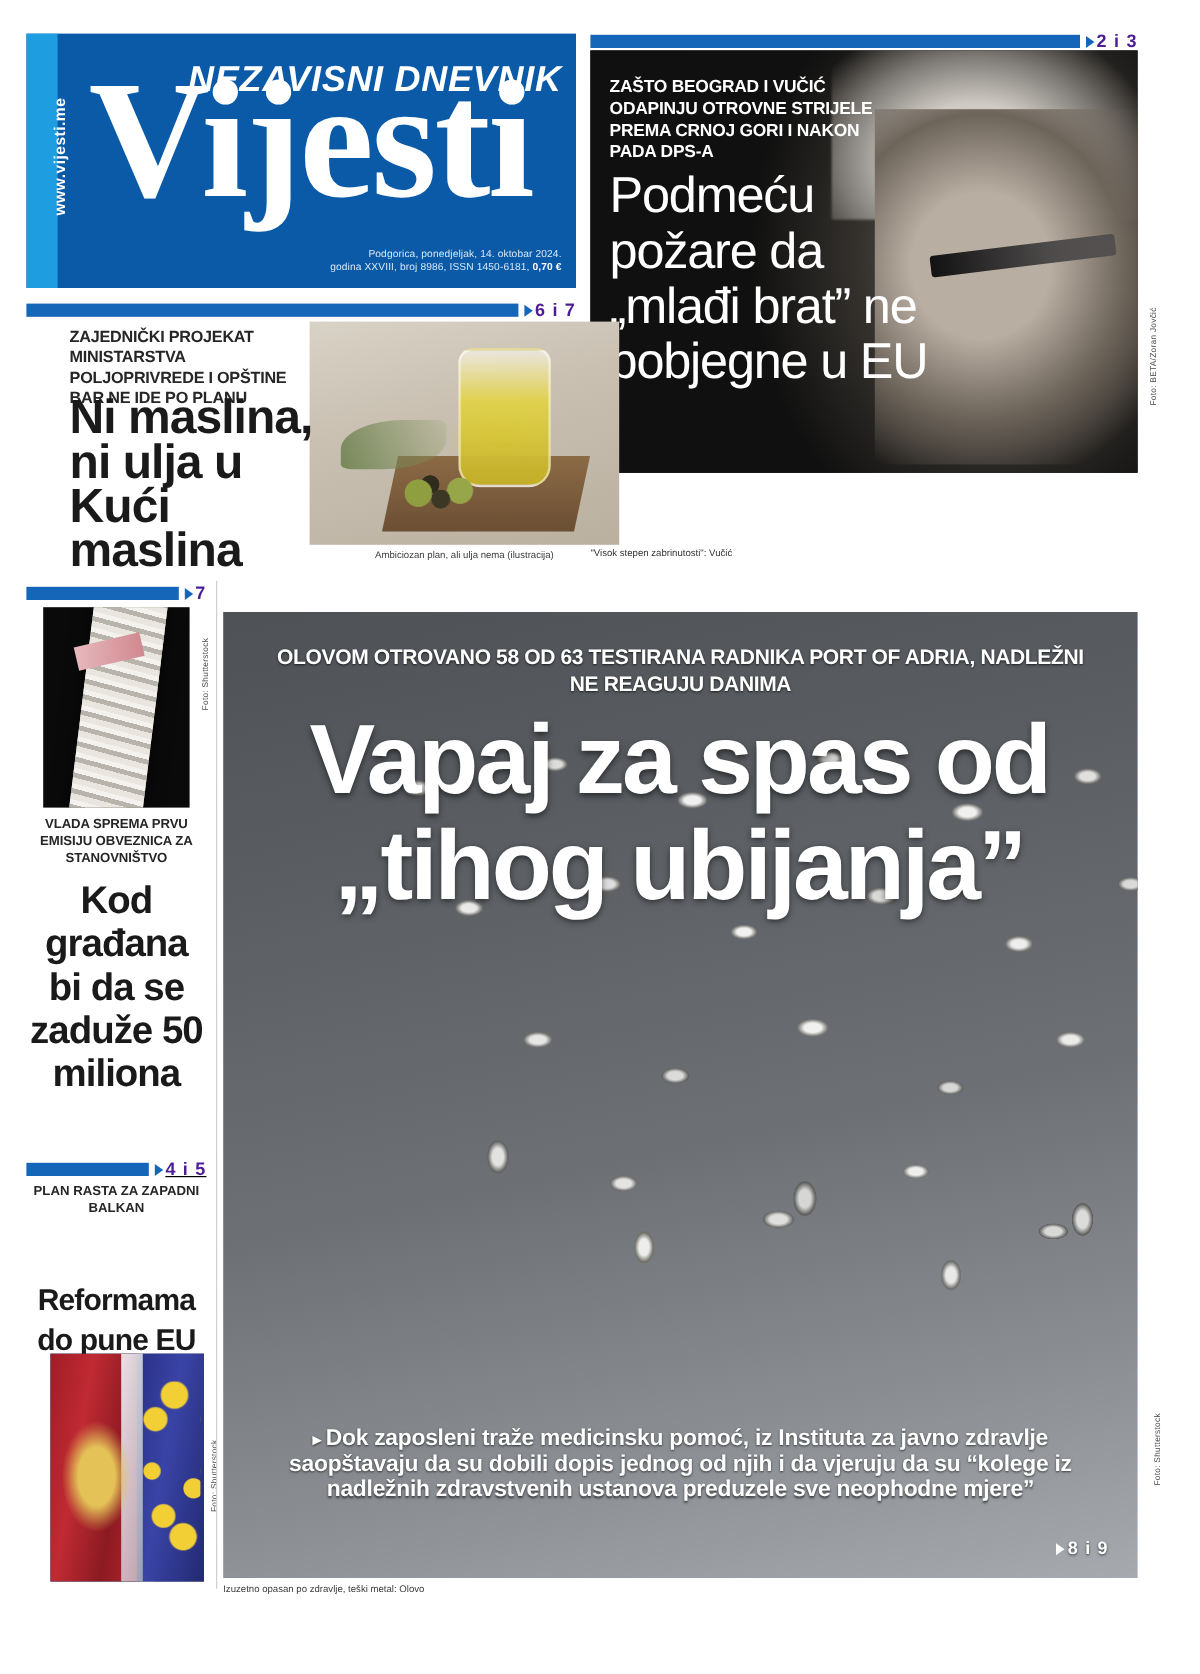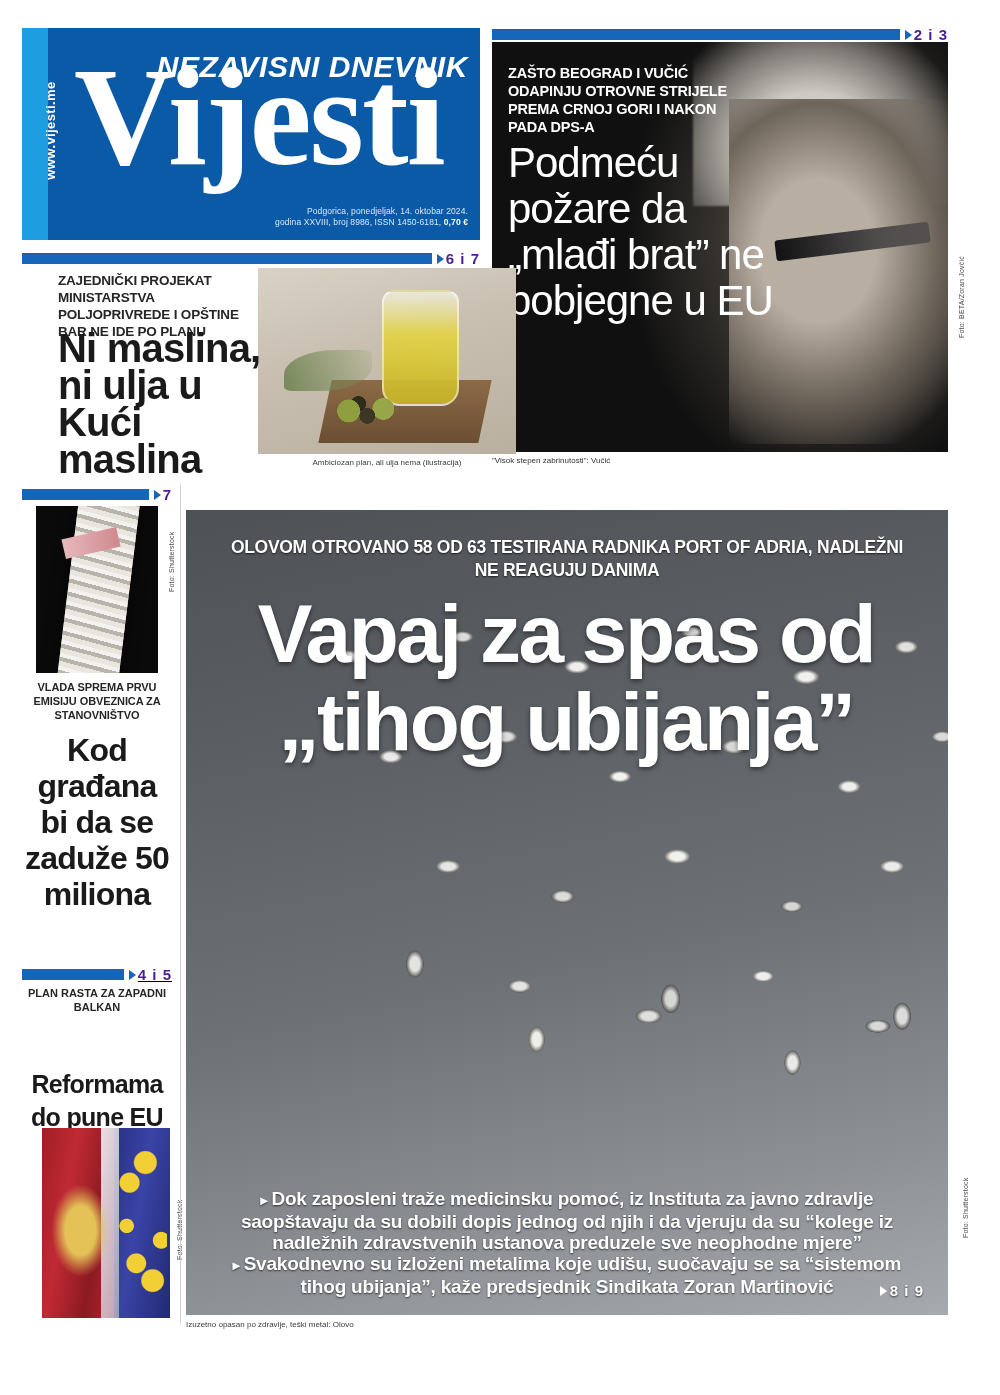--- a/index.html
+++ b/index.html
@@ -103,21 +103,21 @@
     position:absolute; left:0; top:62px; width:230px;
     color:#1a1a1a; font-size:40px; line-height:37px; font-weight:bold;
     letter-spacing:-.8px;
   }
   .olive-cap {
     position:absolute; right:0; top:190px; width:258px; text-align:center;
     color:#3b3b3b; font-size:8px;
   }
 
   
-  .vucic { position:absolute; left:492px; top:42px; width:456px; height:410px; overflow:hidden;
+  .vucic { position:absolute; left:492px; top:42px; width:456px; height:352px; overflow:hidden;
     background:
       radial-gradient(ellipse 240px 300px at 74% 48%, #6e6a63 0%, #34312d 48%, #101010 85%),
       linear-gradient(120deg,#0a0a0c 0%, #15161a 55%, #000 100%);
   }
   .vucic .hair {
     position:absolute; left:44%; top:-6%; width:58%; height:46%;
     background:radial-gradient(ellipse at 45% 70%, #cfcbc4 0 30%, #7c7873 55%, rgba(20,20,20,0) 76%);
     filter: blur(1px);
   }
   .vucic .face {
@@ -401,21 +401,20 @@
 
   <div class="divider-v" style="left:180px; top:484px; height:840px;"></div>
 
   <div class="lead">
     <div class="pellets"></div>
     <div class="pellets2"></div>
     <div class="lead-kicker">OLOVOM OTROVANO 58 OD 63 TESTIRANA RADNIKA PORT OF ADRIA, NADLEŽNI NE REAGUJU DANIMA</div>
     <div class="lead-head">Vapaj za spas od „tihog ubijanja”</div>
     <div class="lead-bullets">
       <div class="b">Dok zaposleni traže medicinsku pomoć, iz Instituta za javno zdravlje saopštavaju da su dobili dopis jednog od njih i da vjeruju da su “kolege iz nadležnih zdravstvenih ustanova preduzele sve neophodne mjere”</div>
-      <div class="b">Svakodnevno su izloženi metalima koje udišu, suočavaju se sa “sistemom tihog ubijanja”, kaže predsjednik Sindikata Zoran Martinović</div>
     </div>
     <div class="lead-ref">
       <span class="tri"></span>
       <span>8 i 9</span>
     </div>
   </div>
   <div class="vcred" style="left:962px; top:1238px;">Foto: Shutterstock</div>
   <div class="lead-cap">Izuzetno opasan po zdravlje, teški metal: Olovo</div>
 
 </div>

